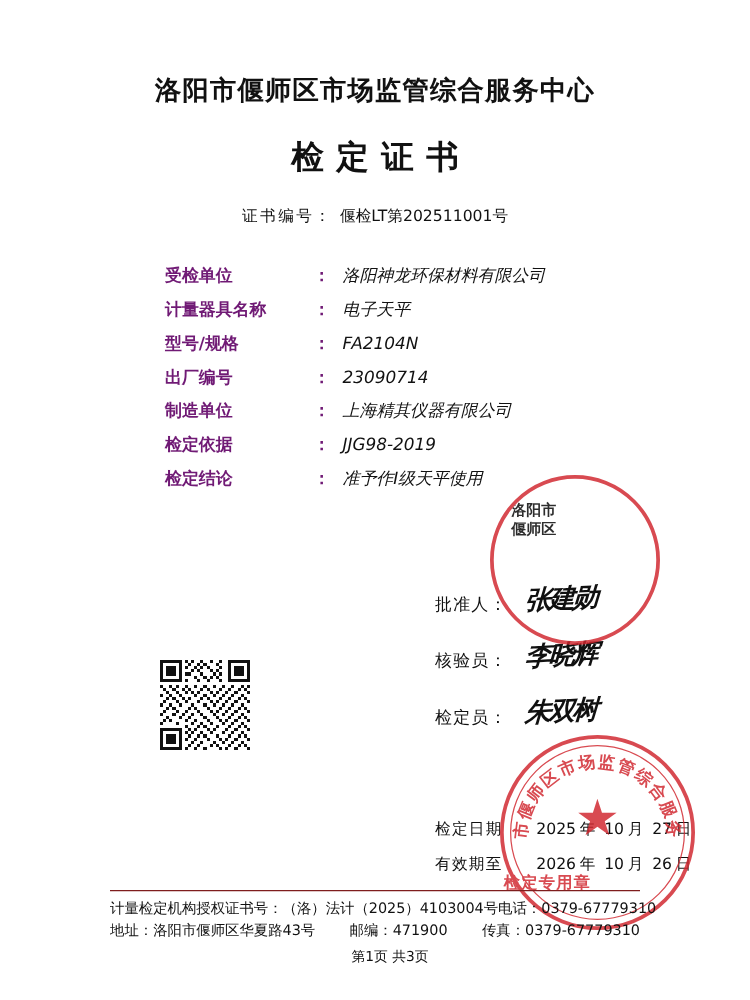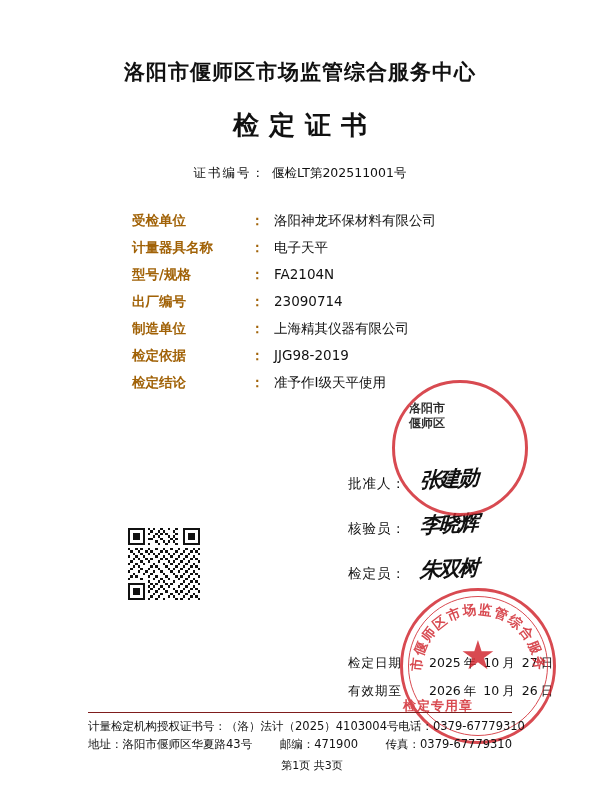--- a/index.html
+++ b/index.html
@@ -71,37 +71,38 @@
   }
   .field-row {
     display: flex;
     align-items: baseline;
     height: 27px;
   }
   .field-label {
     width: 132px;
     font-size: 13.5px;
     font-weight: bold;
-    color: #a16207;
+    color: #701a75;
     display: flex;
     justify-content: space-between;
     letter-spacing: 0;
   }
   .field-label .chars {
     display: flex;
     justify-content: space-between;
     width: 126px;
   }
   .field-label .colon {
     margin-left: 0px;
   }
   .field-value {
     font-size: 13.5px;
     color: #111;
     padding-left: 10px;
+    font-style: italic;
   }
 
   
   .qr {
     position: absolute;
     left: 128px;
     top: 528px;
     width: 72px;
     height: 72px;
   }

